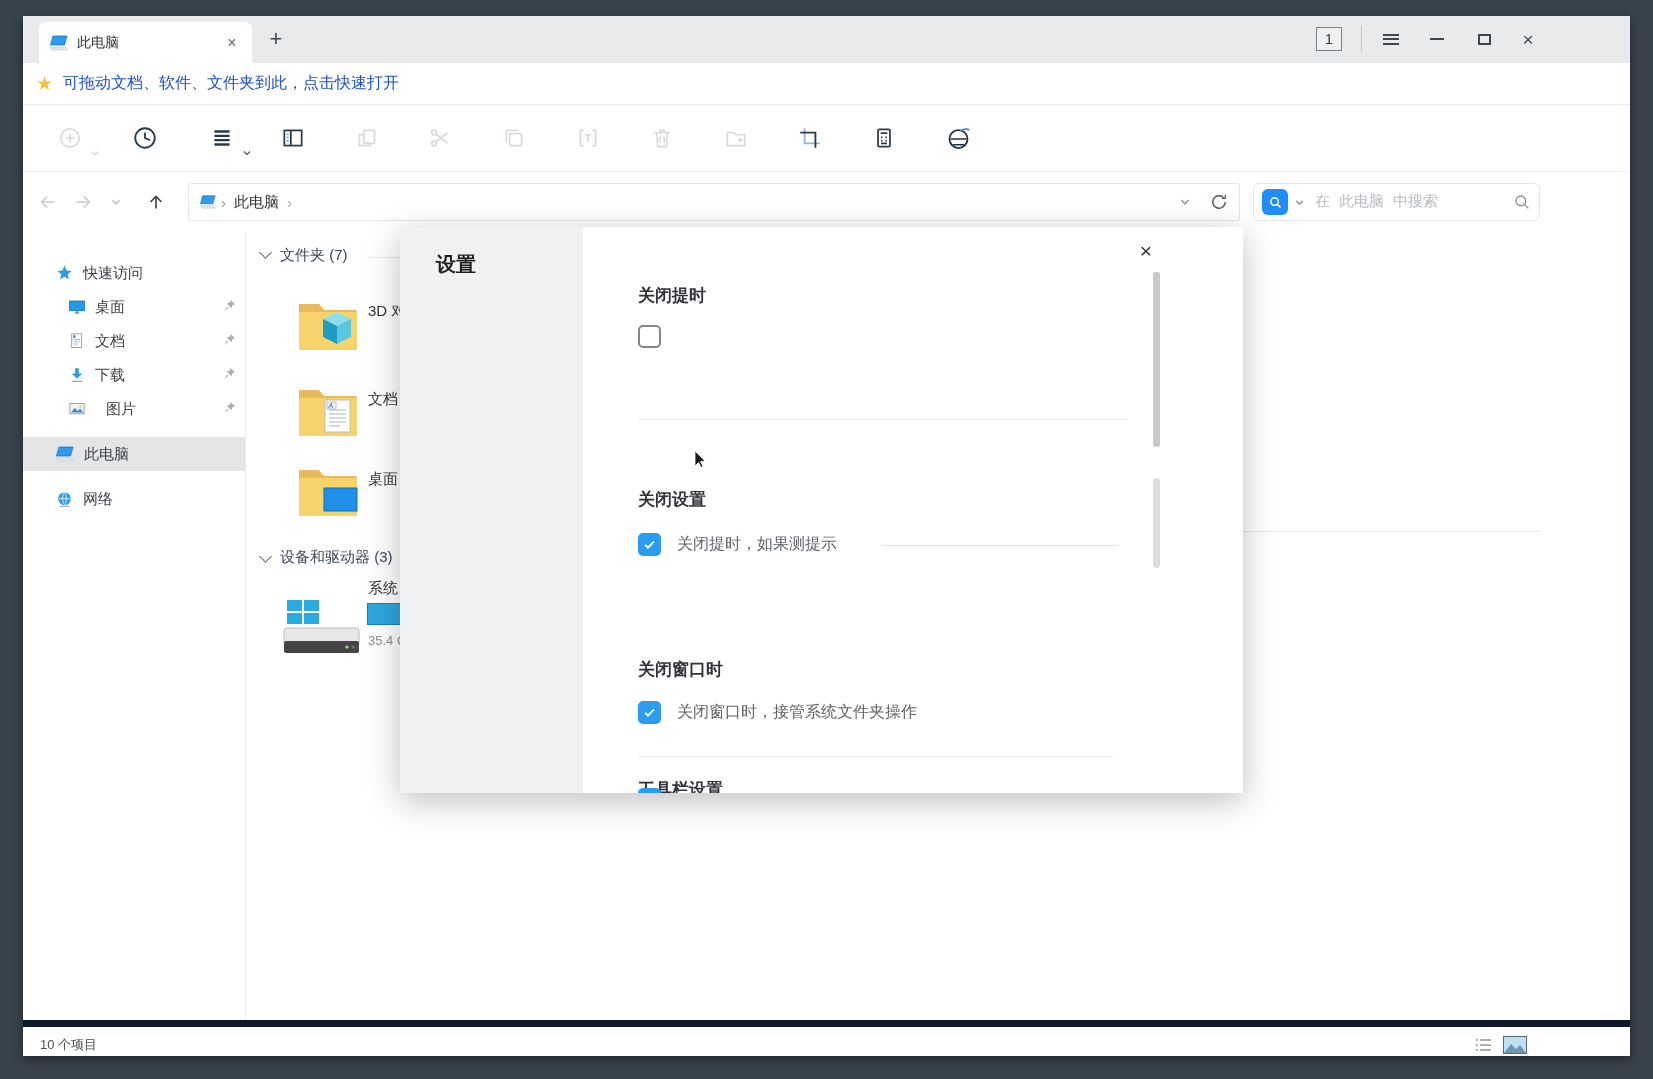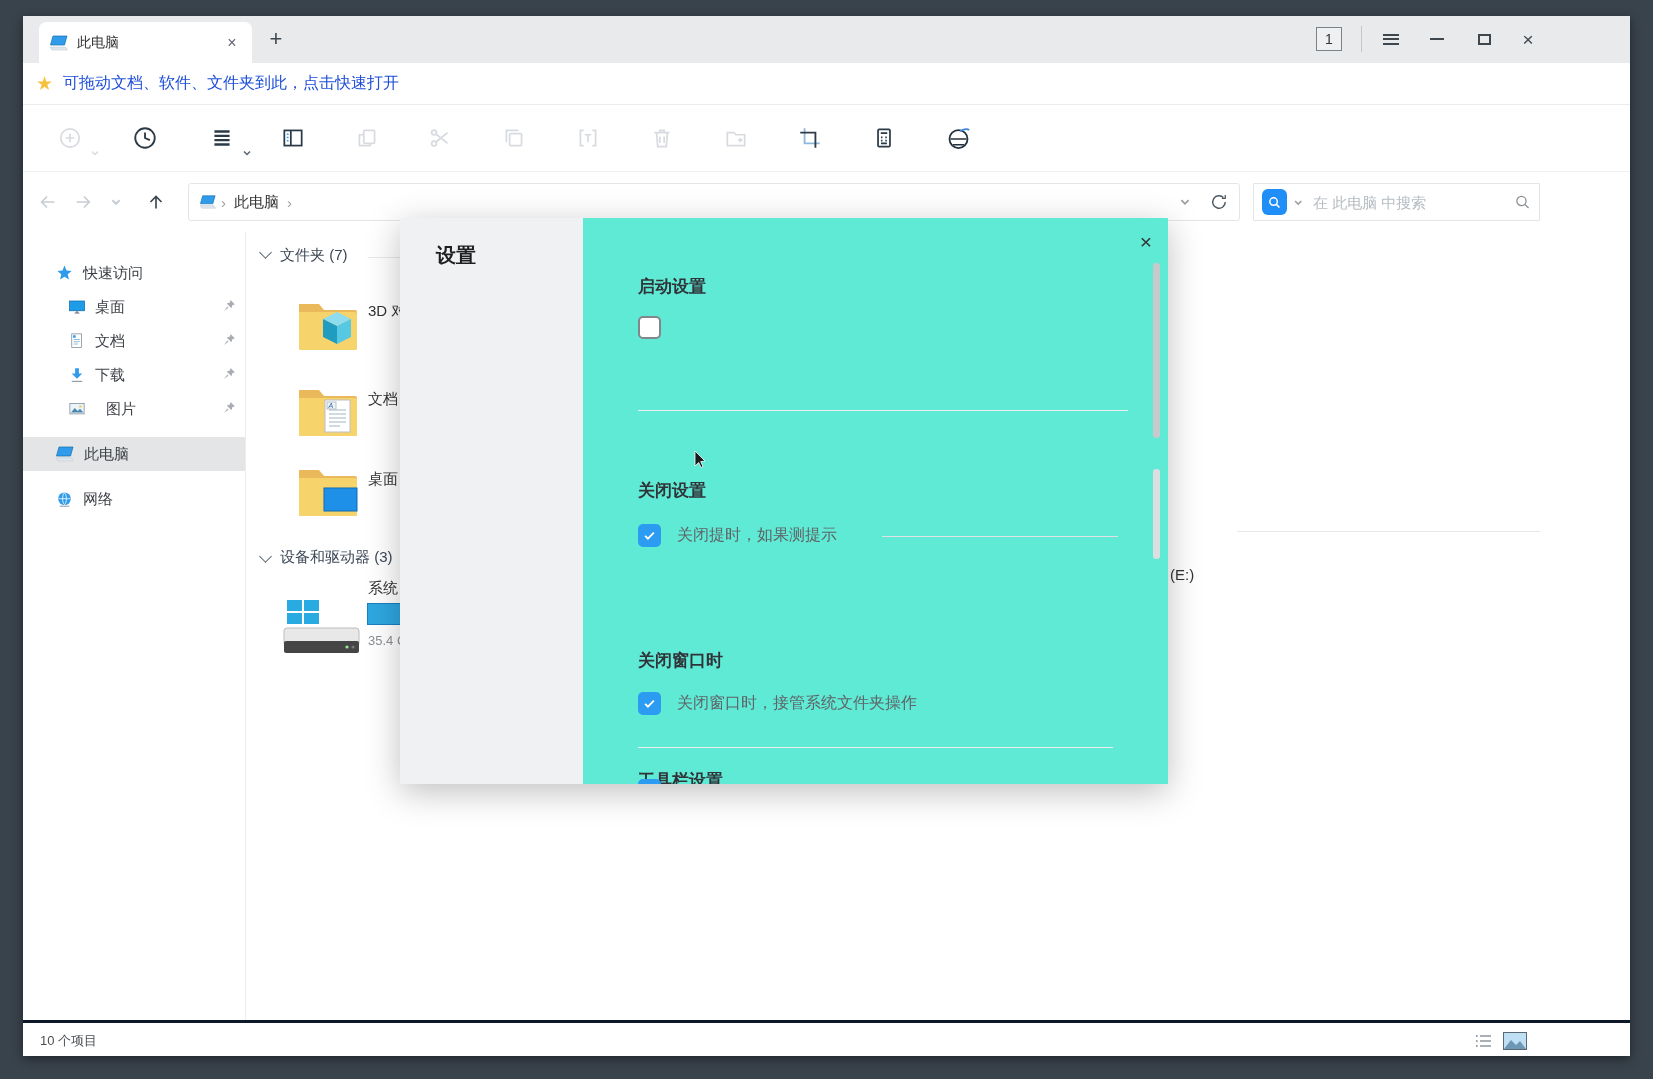--- a/index.html
+++ b/index.html
@@ -28,42 +28,42 @@
   
   .toolbar{position:absolute;left:0;top:89px;width:100%;height:67px;background:#fff;border-bottom:1px solid #eef0f2;}
   .tbtn{position:absolute;top:13px;width:40px;height:40px;display:flex;align-items:center;justify-content:center;}
   .tchev{position:absolute;top:30px;}
   
   .addrbar{position:absolute;left:0;top:156px;width:100%;height:60px;background:#fff;}
   .navbtn{position:absolute;top:16px;width:28px;height:28px;display:flex;align-items:center;justify-content:center;}
   .addrbox{position:absolute;left:165px;top:11px;width:1052px;height:38px;border:1px solid #e3e6e9;border-radius:3px;display:flex;align-items:center;padding:0 10px;}
   .crumb{font-size:15px;color:#333;margin:0 4px;}
   .csep{font-size:15px;color:#9aa0a6;margin:0 4px;}
-  .searchbox{position:absolute;left:1230px;top:11px;width:287px;height:38px;border:1px solid #e3e6e9;border-radius:1px;display:flex;align-items:center;padding:0 8px;}
+  .searchbox{position:absolute;left:1230px;top:11px;width:287px;height:38px;border:1px solid #e3e6e9;border-radius:6px;display:flex;align-items:center;padding:0 8px;font-family:Liberation Mono, monospace;}
   .sbadge{width:26px;height:26px;border-radius:6px;background:#1f8ef7;display:flex;align-items:center;justify-content:center;}
   .search-input{border:none;outline:none;flex:1;font-size:15px;color:#333;margin-left:8px;font-family:inherit;}
   .search-input::placeholder{color:#b6bcc2;}
   
   .bodyarea{position:absolute;left:0;top:216px;width:100%;bottom:36px;background:#fff;}
   .vline{position:absolute;left:222px;top:0;bottom:0;width:1px;background:#ebedef;}
   .snav{position:absolute;left:0;height:30px;display:flex;align-items:center;width:222px;}
   .snav .lbl{font-size:15px;color:#3b3f45;}
   .snav.sel{background:#e4e5e6;height:34px;}
   .pin{position:absolute;left:200px;}
   
   .files{position:absolute;left:223px;top:0;right:0;bottom:0;}
   .ghead{font-size:15px;color:#3c4856;}
   .flabel{font-size:15px;color:#333;}
   .fsize{font-size:13px;color:#8a8f94;}
   .chev-exp{width:9px;height:9px;border-right:1.6px solid #5b6570;border-bottom:1.6px solid #5b6570;transform:rotate(45deg);}
   
-  .statusbar{position:absolute;left:0;bottom:0;width:100%;height:36px;background:#fff;border-top:3px solid #0f172a;}
+  .statusbar{position:absolute;left:0;bottom:0;width:100%;height:36px;background:#fff;border-top:7px solid #0f172a;}
   .stext{position:absolute;left:17px;top:0;line-height:36px;font-size:13px;color:#4a4f54;}
   
-  .dialog{position:absolute;left:400px;top:218px;width:768px;height:566px;background:#5eead4;box-shadow:0 8px 32px rgba(0,0,0,.25);z-index:10;overflow:hidden;}
+  .dialog{position:absolute;left:400px;top:227px;width:843px;height:566px;background:#ffffff;box-shadow:0 8px 32px rgba(0,0,0,.25);z-index:10;overflow:hidden;}
   .dlg-left{position:absolute;left:0;top:0;width:183px;height:100%;background:#f0f1f3;}
   .dlg-title{position:absolute;left:36px;top:24px;font-size:20px;font-weight:700;color:#1f1f1f;}
   .dmenu{position:absolute;left:0;width:100%;height:46px;display:flex;align-items:center;padding-left:36px;}
   .dmenu.sel{background:#fbfcfd;}
   .dmenu .ml{font-size:15px;margin-left:14px;}
   .dlg-close{position:absolute;left:732px;top:10px;width:28px;height:28px;text-align:center;line-height:27px;font-size:21px;color:#333;}
   .sbar{position:absolute;left:753px;width:7px;border-radius:3px;}
   .dlg-h{position:absolute;font-size:17px;font-weight:600;color:#303338;height:24px;line-height:24px;}
   .chkrow{position:absolute;display:flex;align-items:center;}
   .cb{width:23px;height:23px;border-radius:5px;flex:none;}
@@ -425,21 +425,21 @@
   <div class="dialog">
     <div class="dlg-left">
       <div class="dlg-title">设置</div>
     </div>
 
     <div class="dlg-close">×</div>
 
     <div class="sbar" style="top:45px;height:175px;background:#c7cacd;"></div>
     <div class="sbar" style="top:251px;height:90px;background:#dcdfe2;"></div>
 
-    <div class="dlg-h" style="left:238px;top:57px;">启动设置</div>
+    <div class="dlg-h" style="left:238px;top:57px;">关闭提时</div>
     <div class="chkrow" style="left:238px;top:98px;">
       <span class="cb off"></span>
     </div>
     <div class="divline" style="left:238px;top:192px;width:490px;"></div>
 
     <div class="dlg-h" style="left:238px;top:261px;">关闭设置</div>
     <div class="chkrow" style="left:238px;top:306px;">
       <span class="cb on">
           <svg width="15" height="15" viewBox="0 0 24 24" fill="none" stroke="#fff" stroke-width="3">
             <path d="M5 12.5l4.5 4.5L19 7.5"></path>

